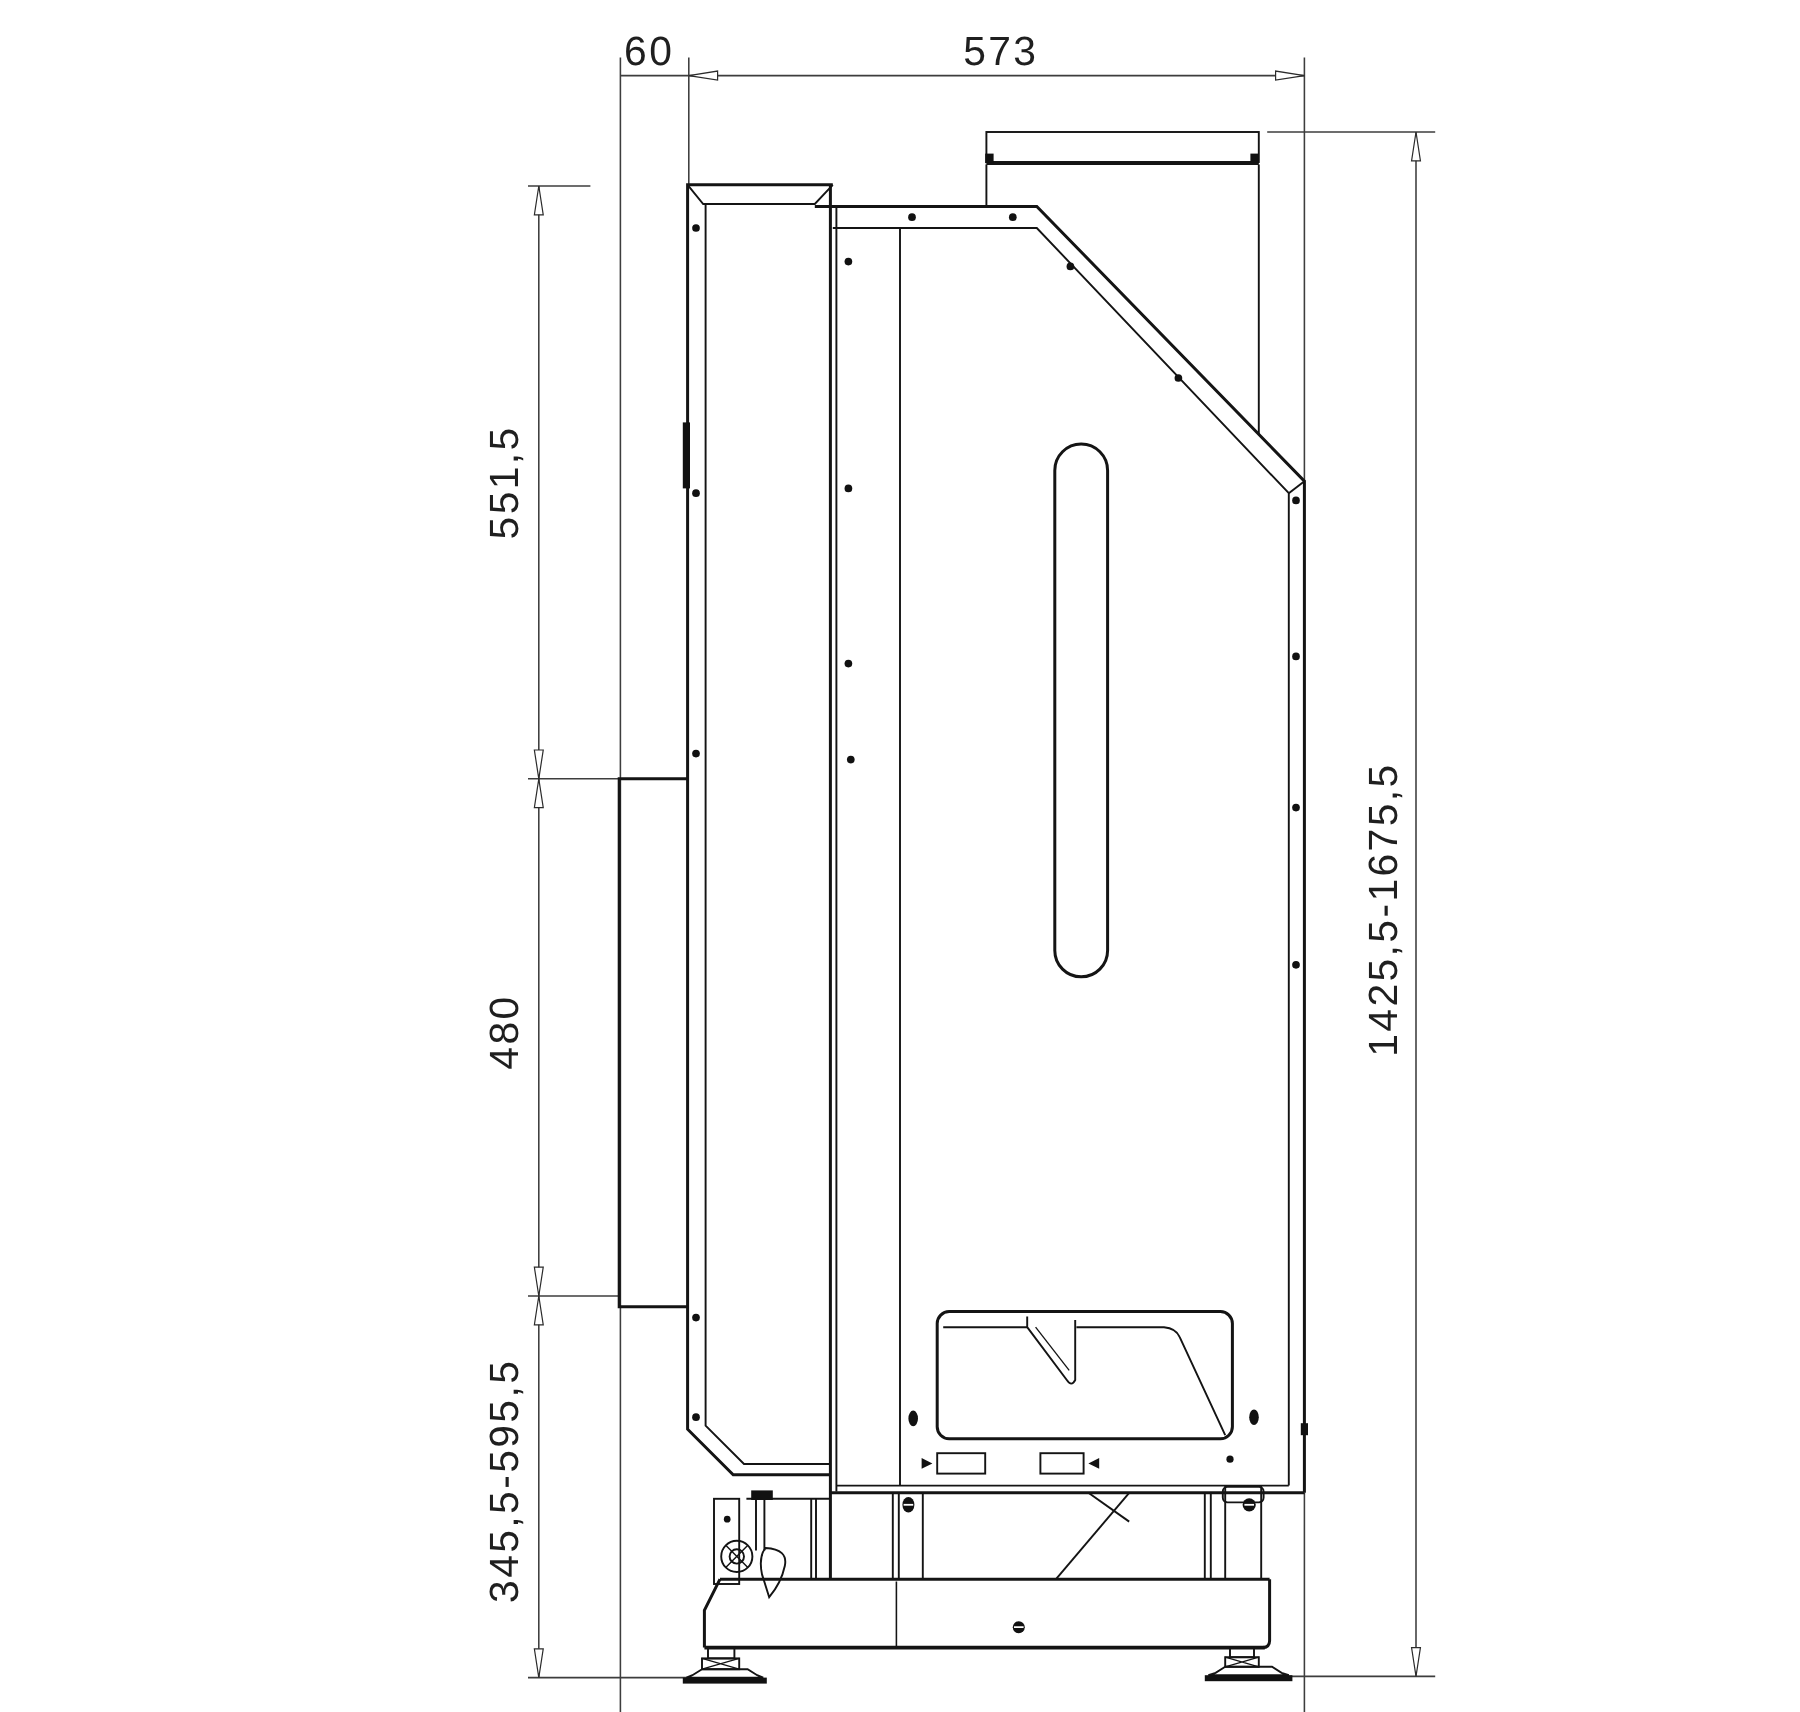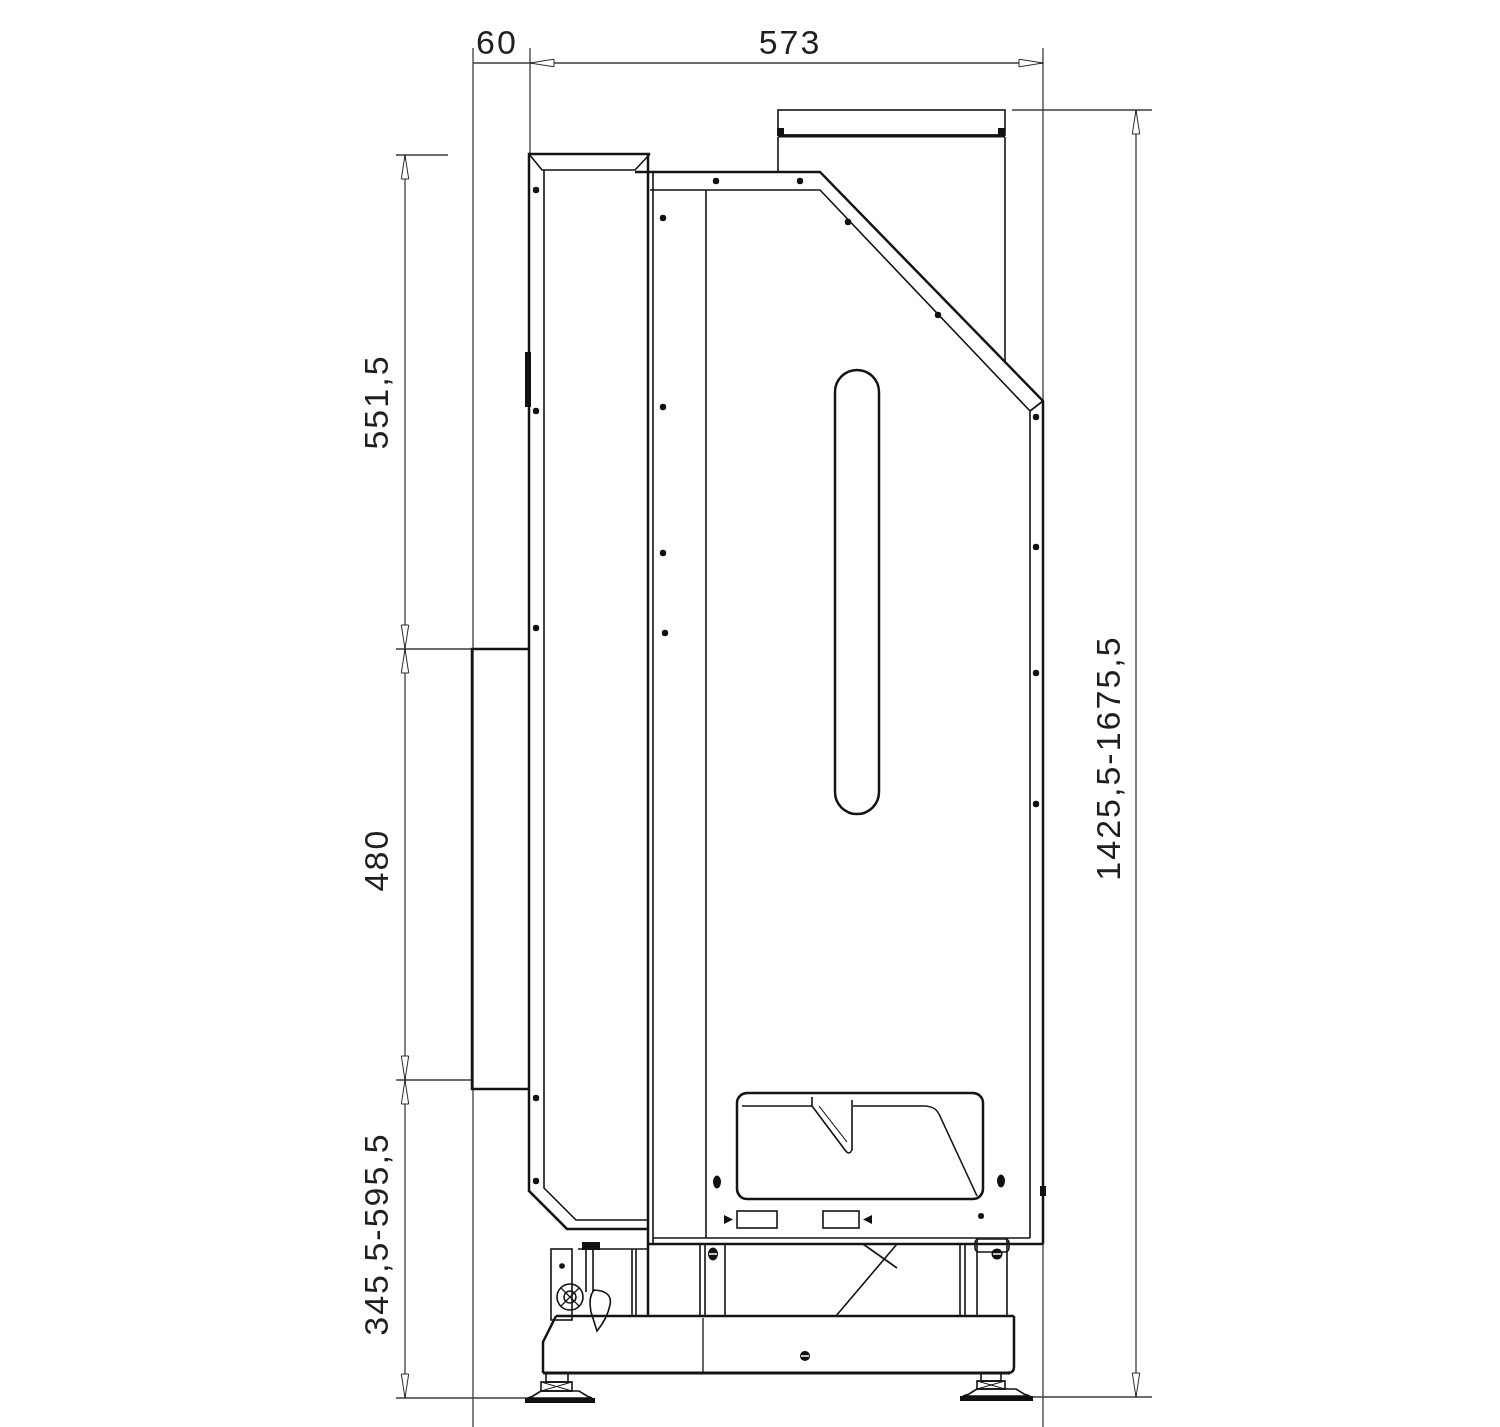--- a/index.html
+++ b/index.html
@@ -1,16 +1,16 @@
 <!DOCTYPE html>
 <html><head>
 <meta charset="utf-8">
 <style>
   html,body{margin:0;padding:0;background:#ffffff;}
-  .canvas{position:relative;width:1248px;height:1427px;background:#ffffff;overflow:hidden;}
+  .canvas{position:relative;width:1248px;height:1427px;background:#ffffff;overflow:hidden;padding-left:44px;}
   svg{display:block;}
   text{font-family:"Liberation Sans","DejaVu Sans",sans-serif;fill:#1f1f1f;font-size:34px;letter-spacing:2px;}
   .obj{stroke:#141414;fill:none;stroke-width:2.5;stroke-linecap:butt;stroke-linejoin:miter;}
   .obj2{stroke:#141414;fill:none;stroke-width:1.6;}
   .thin{stroke:#3d3d3d;fill:none;stroke-width:1.3;}
   .arrow{fill:#ffffff;stroke:#2b2b2b;stroke-width:1;}
   .dot{fill:#111111;stroke:none;}
   .blk{fill:#111111;stroke:none;}
 </style>
 </head>

